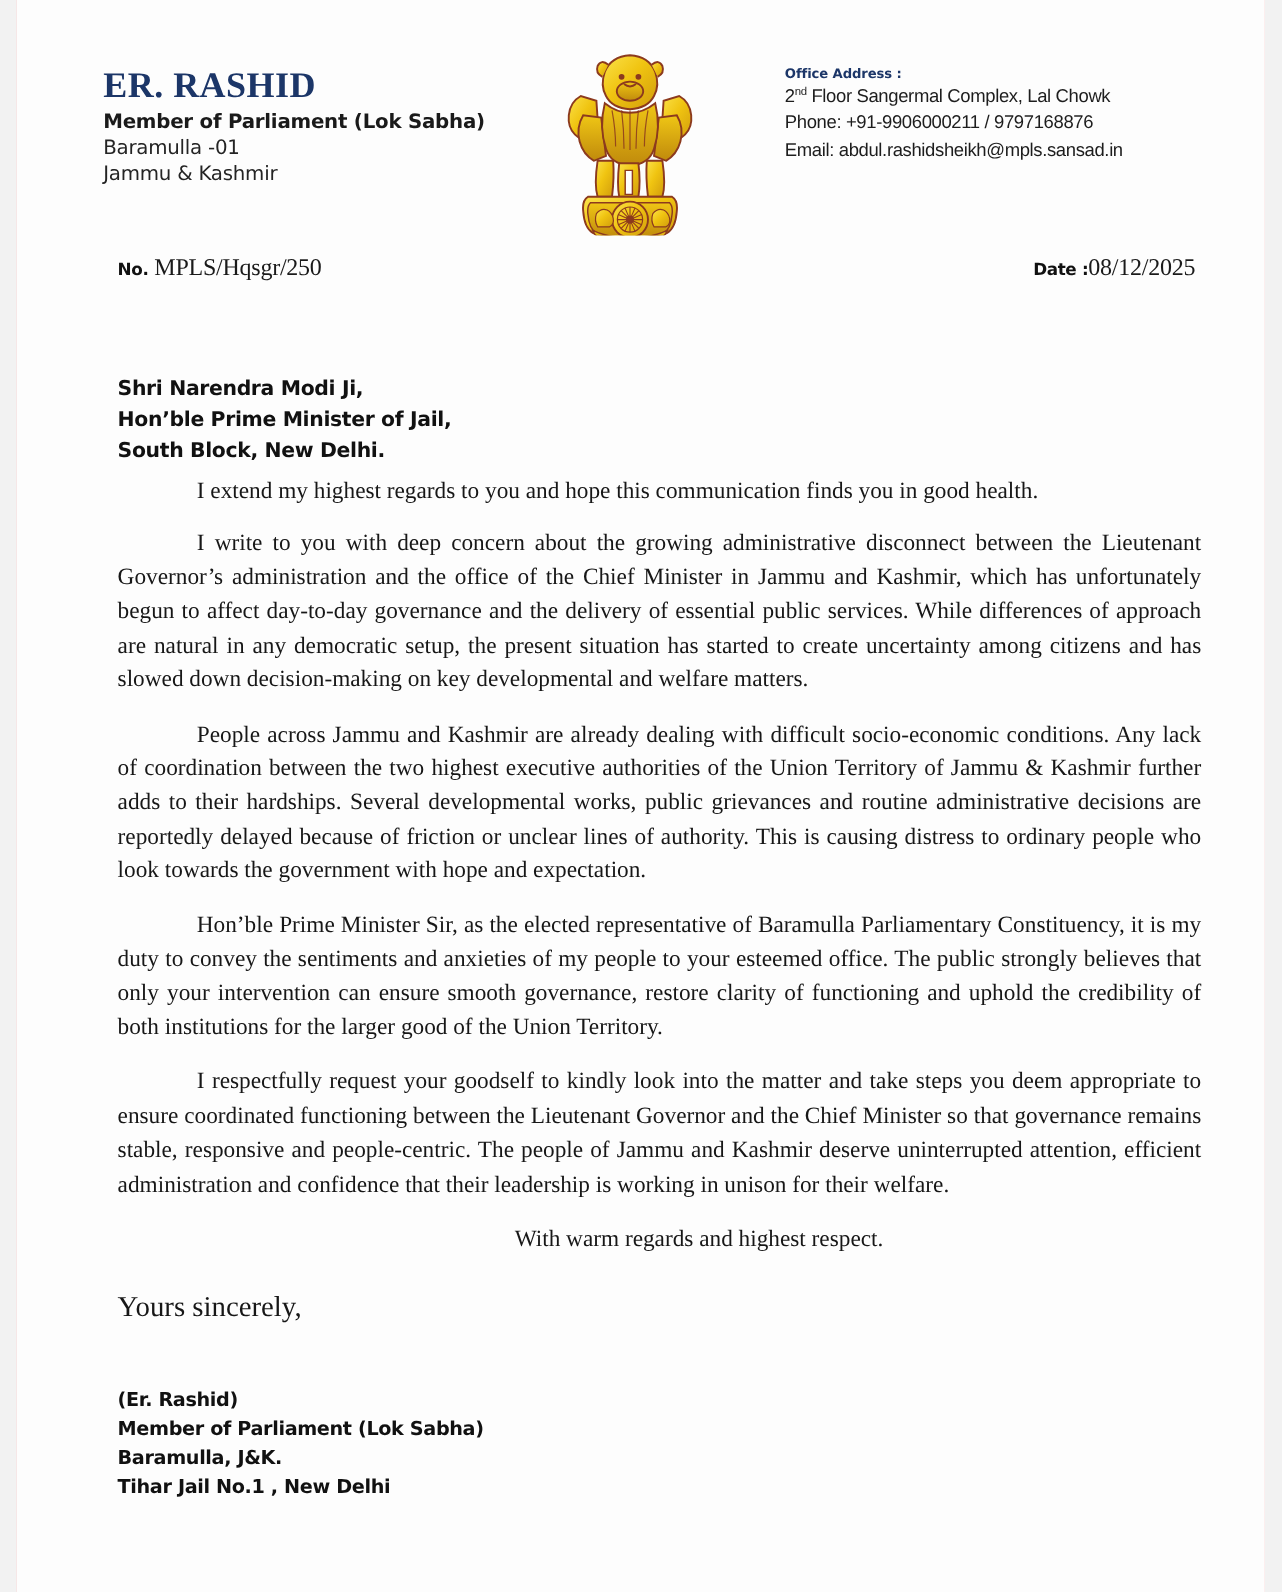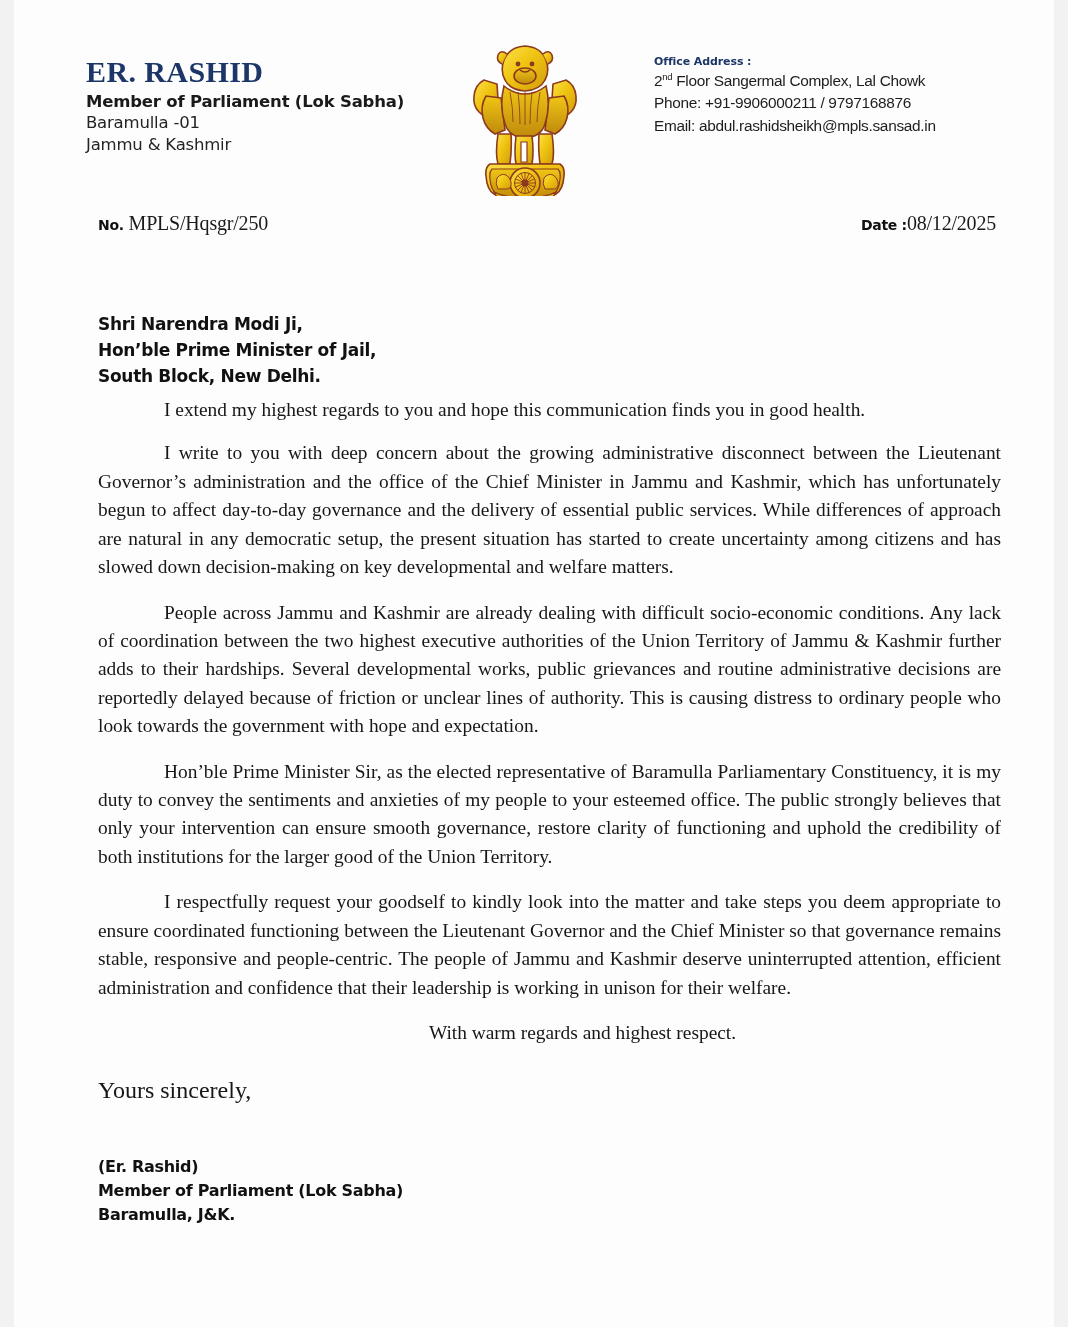--- a/index.html
+++ b/index.html
@@ -336,14 +336,15 @@
     <p class="para">Hon’ble Prime Minister Sir, as the elected representative of Baramulla Parliamentary Constituency, it is my duty to convey the sentiments and anxieties of my people to your esteemed office. The public strongly believes that only your intervention can ensure smooth governance, restore clarity of functioning and uphold the credibility of both institutions for the larger good of the Union Territory.</p>
     <p class="para">I respectfully request your goodself to kindly look into the matter and take steps you deem appropriate to ensure coordinated functioning between the Lieutenant Governor and the Chief Minister so that governance remains stable, responsive and people-centric. The people of Jammu and Kashmir deserve uninterrupted attention, efficient administration and confidence that their leadership is working in unison for their welfare.</p>
     <p class="closing">With warm regards and highest respect.</p>
     <p class="yours">Yours sincerely,</p>
   </div>
 
   <div class="signature">
     <div>(Er. Rashid)</div>
     <div>Member of Parliament (Lok Sabha)</div>
     <div>Baramulla, J&amp;K.</div>
+    <div>Tihar Jail No.1 , New Delhi</div>
   </div>
 </div>
 
 </body></html>

